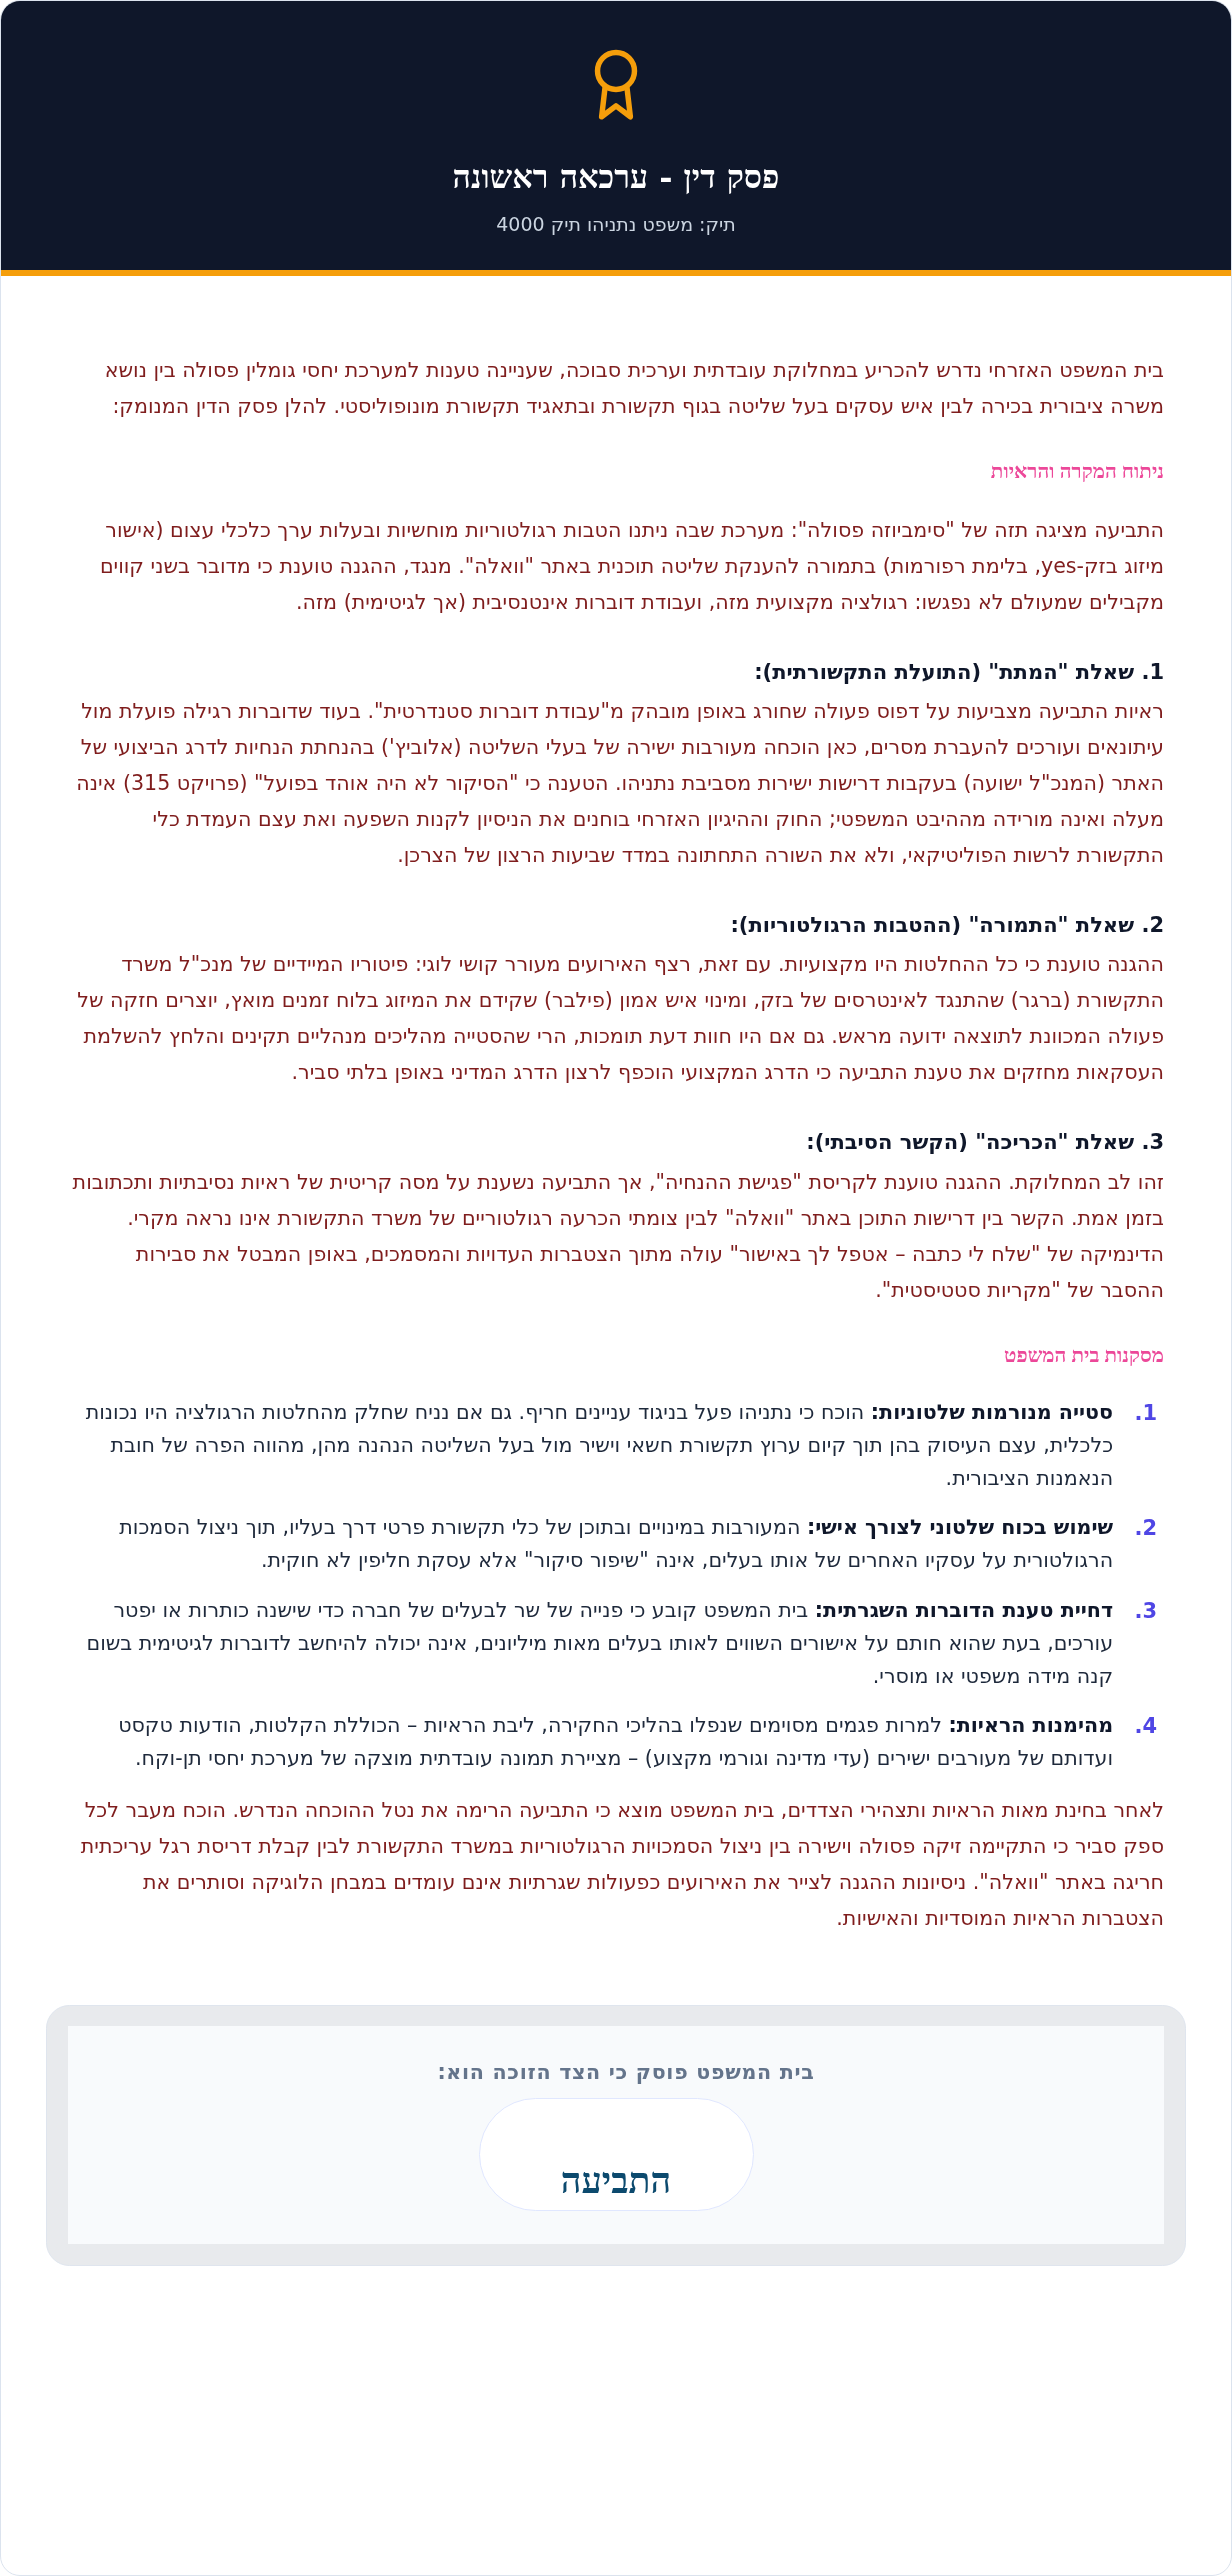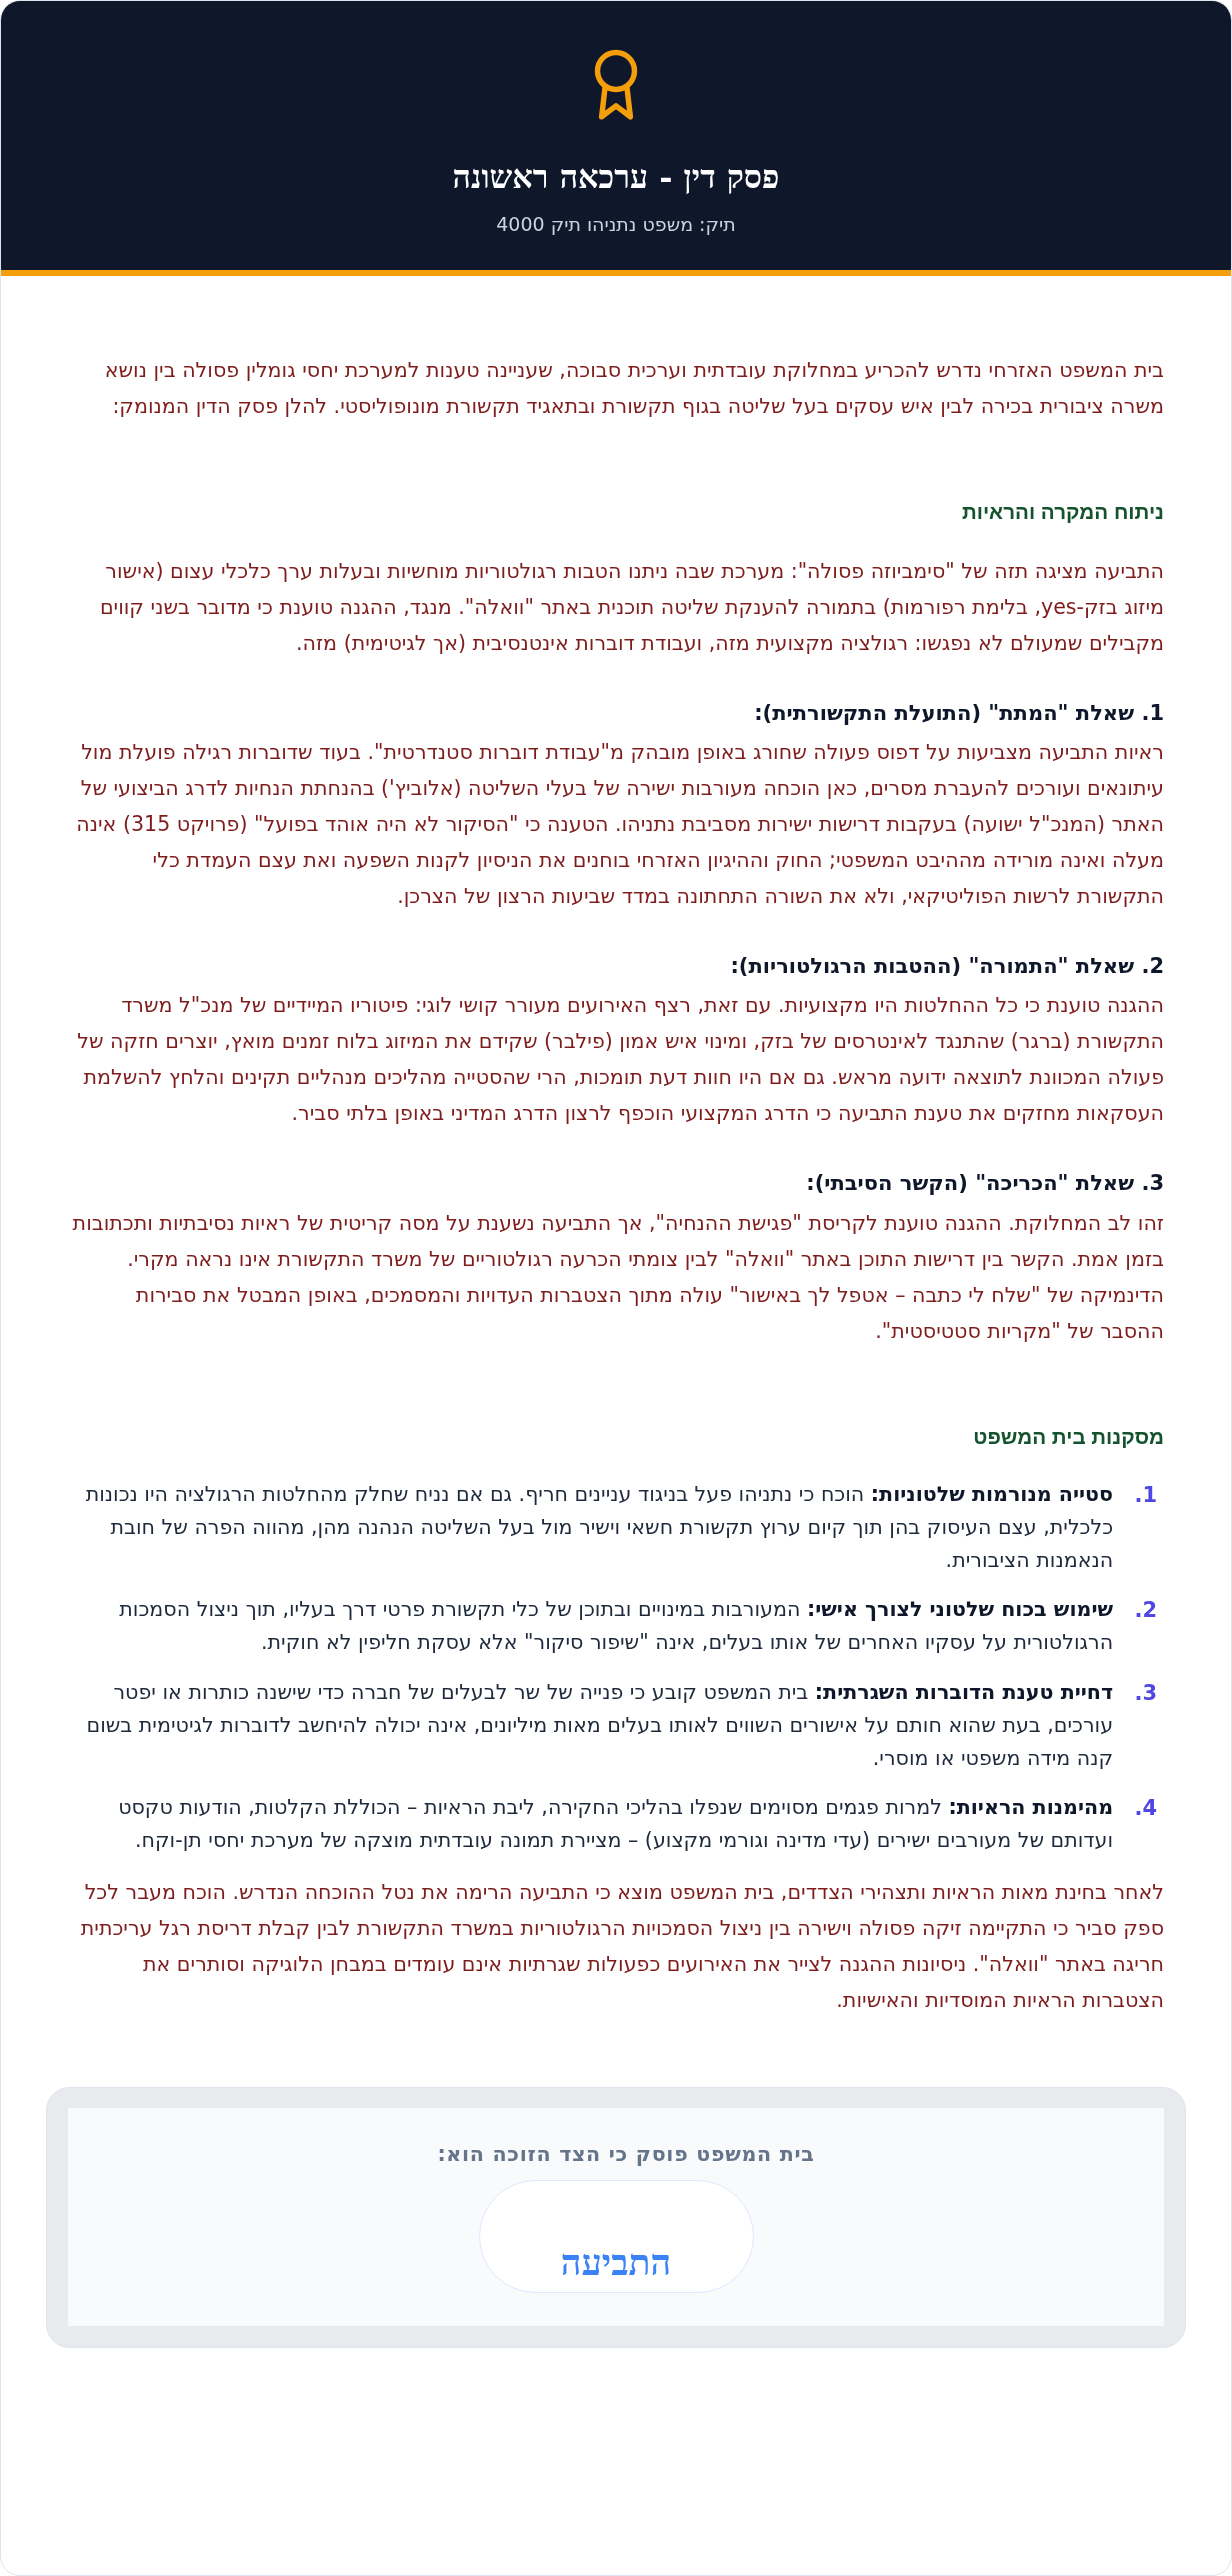--- a/index.html
+++ b/index.html
@@ -52,25 +52,25 @@
   .content {
     padding: 76px 67px 0 67px;
   }
   p.body {
     font-size: 20.6px;
     line-height: 36px;
     color: #7f1d1d;
     text-align: right;
   }
   h2.section {
-    font-family: Liberation Sans, sans-serif;
-    font-weight: bold;
-    font-size: 20.6px;
-    color: #14532d;
-    margin-top: 76px;
+    font-family: Liberation Serif, serif;
+    font-weight: bold;
+    font-size: 20.6px;
+    color: #ec4899;
+    margin-top: 36px;
     margin-bottom: 29px;
   }
   h3.sub {
     font-weight: bold;
     font-size: 21px;
     color: #0f172a;
     margin-top: 19px;
     margin-bottom: 9.6px;
   }
   .gap-sm { height: 20.6px; }
@@ -131,21 +131,21 @@
     border-radius: 62px;
     position: relative;
   }
   .verdict-value {
     position: absolute;
     bottom: 8.3px;
     left: 0; right: 0;
     font-family: "DejaVu Serif", "Liberation Serif", serif;
     font-weight: bold;
     font-size: 36px;
-    color: #3b82f6;
+    color: #0c4a6e;
   }
 </style>
 </head>
 <body>
 
 <div class="card">
 
   <header class="header">
     <svg class="award" viewBox="0 0 76 110" fill="none" stroke="#f59e0b" stroke-width="8" stroke-linecap="round" stroke-linejoin="round">
       <circle cx="38" cy="33" r="27"></circle>

